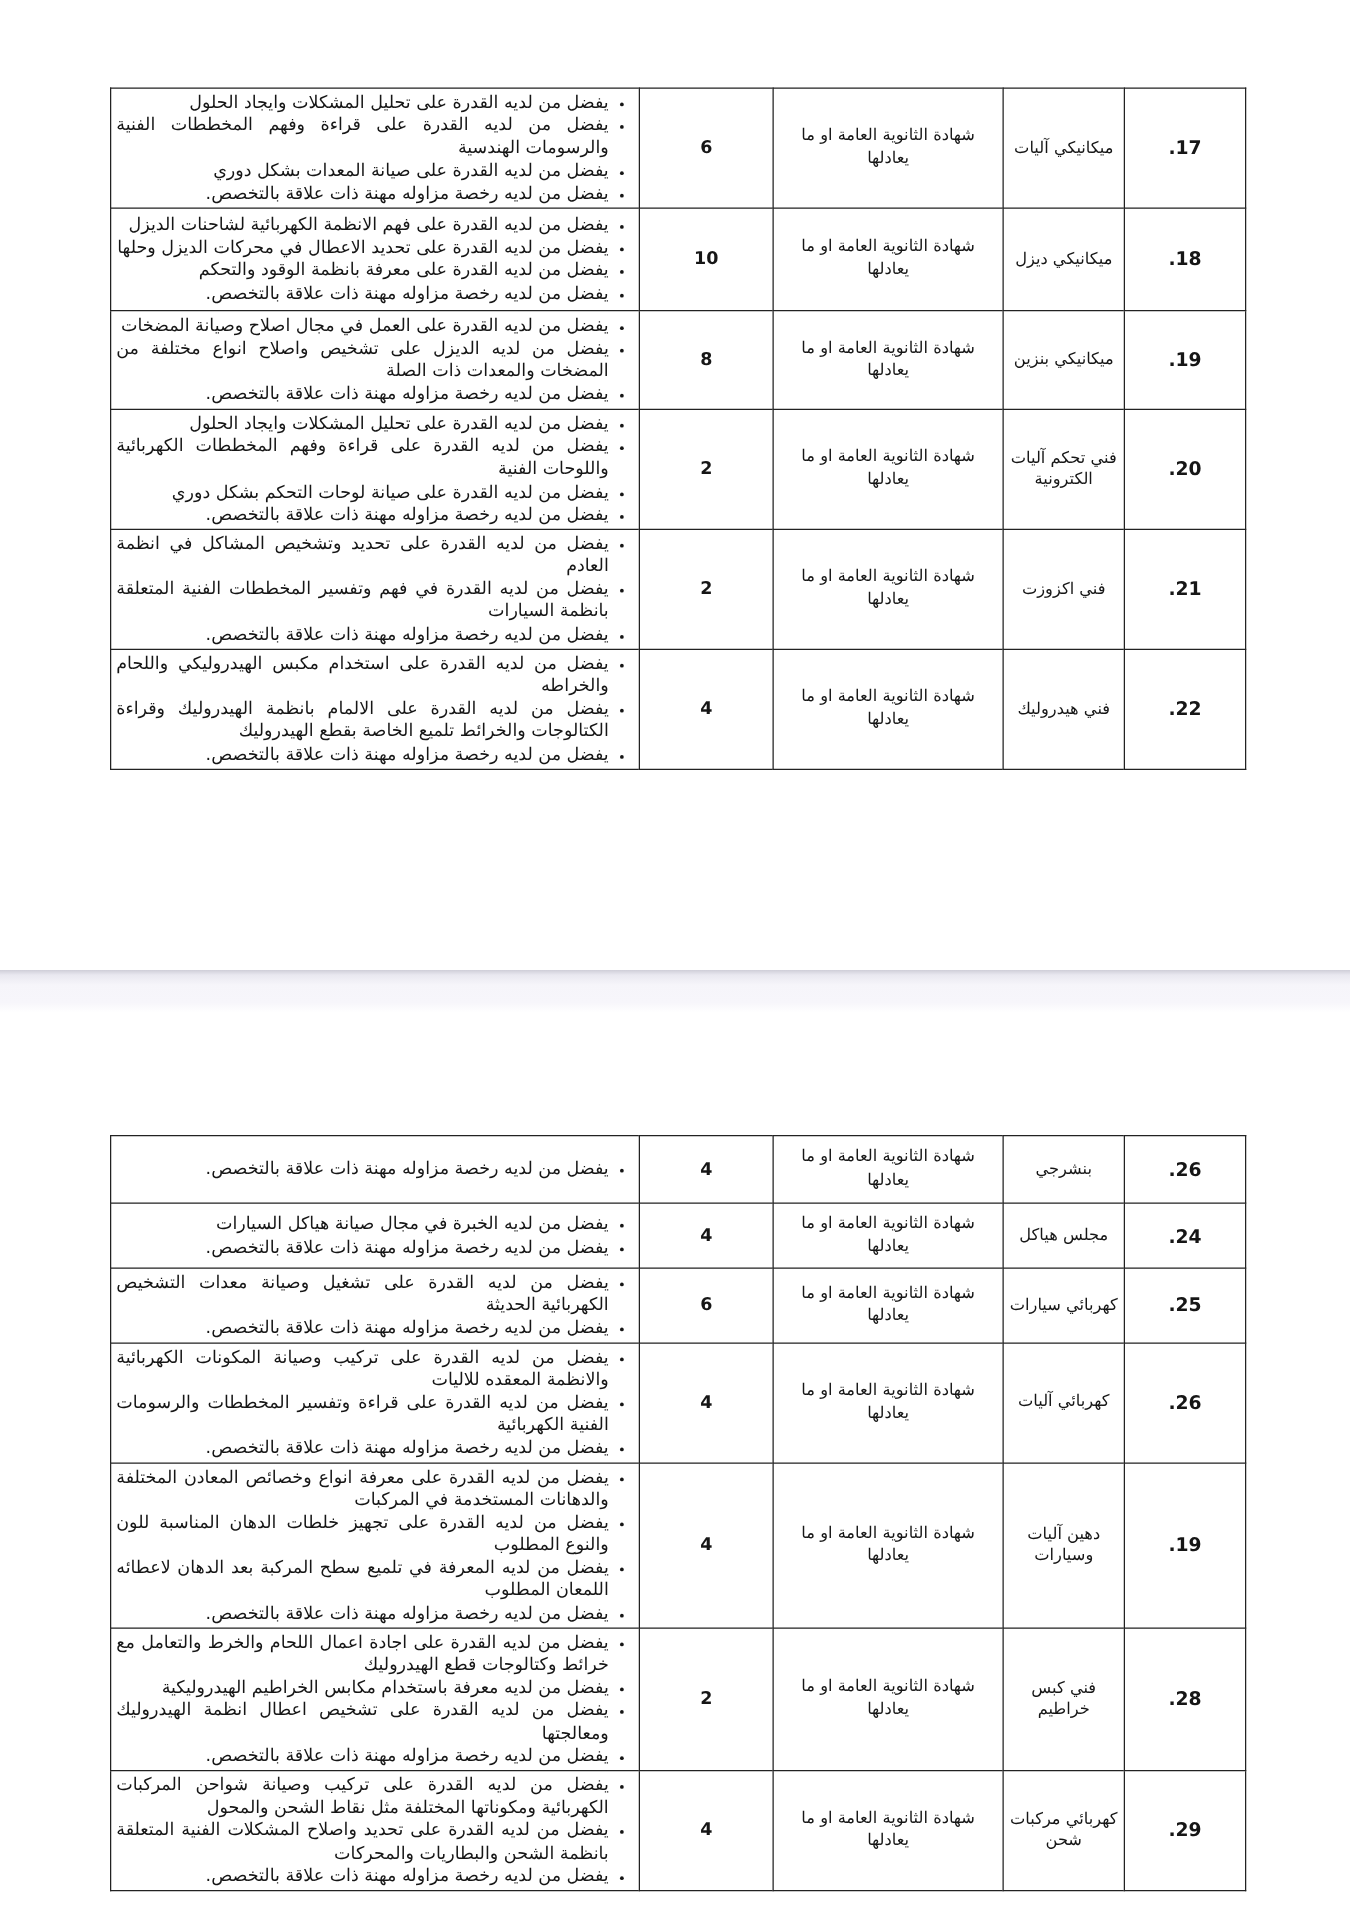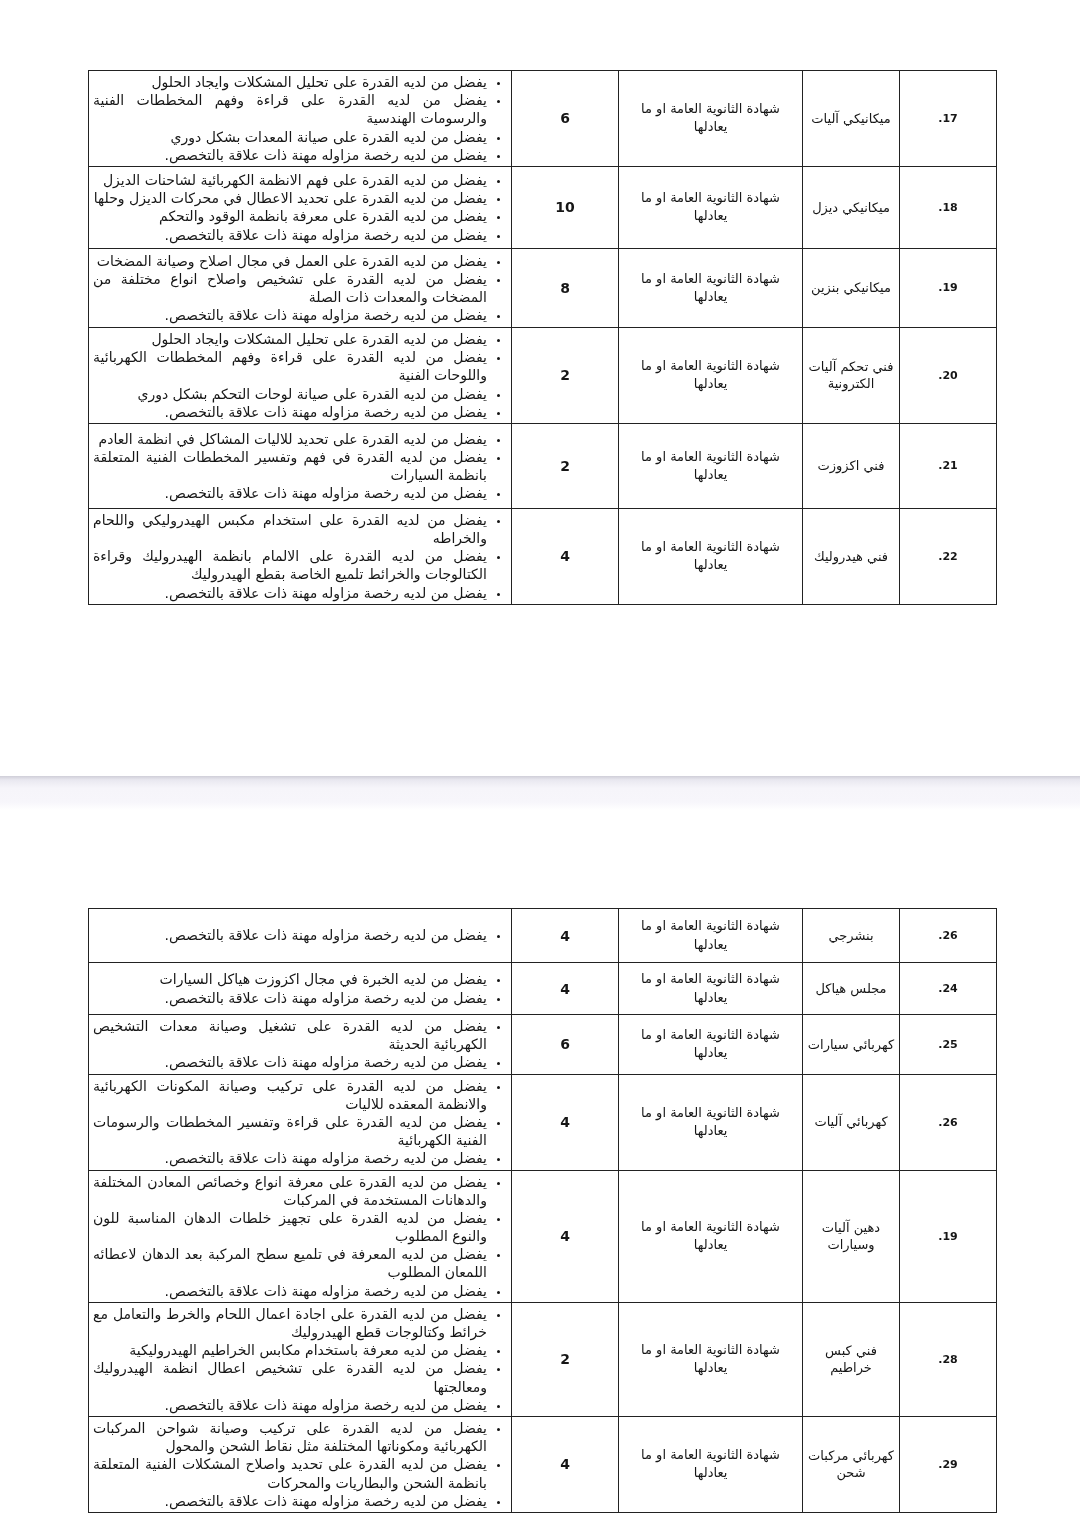--- a/index.html
+++ b/index.html
@@ -17,21 +17,21 @@
   }
   #table-0{top:70px;}
   #table-1{top:908px;}
 
   table.doc td{
     border:1.5px solid #222222;
     vertical-align:middle;
     padding:2px 4px;
     overflow:hidden;
   }
-  .cell-no{font-weight:bold;text-align:center;font-size:11px;}
+  .cell-no{font-weight:bold;text-align:center;font-size:15px;}
   .cell-title{text-align:center;font-size:13px;line-height:1.35;padding:2px 6px;margin-left:32px;}
   .cell-qual{text-align:center;font-size:13px;line-height:1.4;padding:2px 12px;margin-left:25px;}
   .cell-count{text-align:center;font-weight:bold;font-size:14px;}
   .cell-req{font-size:14px;padding:3px 6px 3px 8px;}
   .cell-req ul{margin:0;padding:0;padding-inline-start:20px;list-style:disc;}
   .cell-req li{
     text-align:justify;
     text-align-last:right;
     line-height:1.3;
   }
@@ -95,21 +95,21 @@
             </td>
           </tr>
           <tr style="height: 79px;">
             <td class="cell-no">19.</td>
             <td class="cell-title">ميكانيكي بنزين</td>
             <td class="cell-qual">شهادة الثانوية العامة او ما يعادلها</td>
             <td class="cell-count">8</td>
             <td class="cell-req">
               <ul class="">
                 <li class="">يفضل من لديه القدرة على العمل في مجال اصلاح وصيانة المضخات</li>
-                <li class="">يفضل من لديه القدرة على تشخيص واصلاح انواع مختلفة من المضخات والمعدات ذات الصلة</li>
+                <li class="">يفضل من لديه الديزل على تشخيص واصلاح انواع مختلفة من المضخات والمعدات ذات الصلة</li>
                 <li class="">يفضل من لديه رخصة مزاوله مهنة ذات علاقة بالتخصص.</li>
               </ul>
             </td>
           </tr>
           <tr style="height: 86px;">
             <td class="cell-no">20.</td>
             <td class="cell-title">فني تحكم آليات الكترونية</td>
             <td class="cell-qual">شهادة الثانوية العامة او ما يعادلها</td>
             <td class="cell-count">2</td>
             <td class="cell-req">
@@ -121,21 +121,21 @@
               </ul>
             </td>
           </tr>
           <tr style="height: 85px;">
             <td class="cell-no">21.</td>
             <td class="cell-title">فني اكزوزت</td>
             <td class="cell-qual">شهادة الثانوية العامة او ما يعادلها</td>
             <td class="cell-count">2</td>
             <td class="cell-req">
               <ul class="">
-                <li class="">يفضل من لديه القدرة على تحديد للاليات المشاكل في انظمة العادم</li>
+                <li class="">يفضل من لديه القدرة على تحديد وتشخيص المشاكل في انظمة العادم</li>
                 <li class="">يفضل من لديه القدرة في فهم وتفسير المخططات الفنية المتعلقة بانظمة السيارات</li>
                 <li class="">يفضل من لديه رخصة مزاوله مهنة ذات علاقة بالتخصص.</li>
               </ul>
             </td>
           </tr>
           <tr style="height: 86px;">
             <td class="cell-no">22.</td>
             <td class="cell-title">فني هيدروليك</td>
             <td class="cell-qual">شهادة الثانوية العامة او ما يعادلها</td>
             <td class="cell-count">4</td>
@@ -174,21 +174,21 @@
               </ul>
             </td>
           </tr>
           <tr style="height: 52px;">
             <td class="cell-no">24.</td>
             <td class="cell-title">مجلس هياكل</td>
             <td class="cell-qual">شهادة الثانوية العامة او ما يعادلها</td>
             <td class="cell-count">4</td>
             <td class="cell-req">
               <ul class="">
-                <li class="">يفضل من لديه الخبرة في مجال اكزوزت هياكل السيارات</li>
+                <li class="">يفضل من لديه الخبرة في مجال صيانة هياكل السيارات</li>
                 <li class="">يفضل من لديه رخصة مزاوله مهنة ذات علاقة بالتخصص.</li>
               </ul>
             </td>
           </tr>
           <tr style="height: 52px;">
             <td class="cell-no">25.</td>
             <td class="cell-title">كهربائي سيارات</td>
             <td class="cell-qual">شهادة الثانوية العامة او ما يعادلها</td>
             <td class="cell-count">6</td>
             <td class="cell-req">

